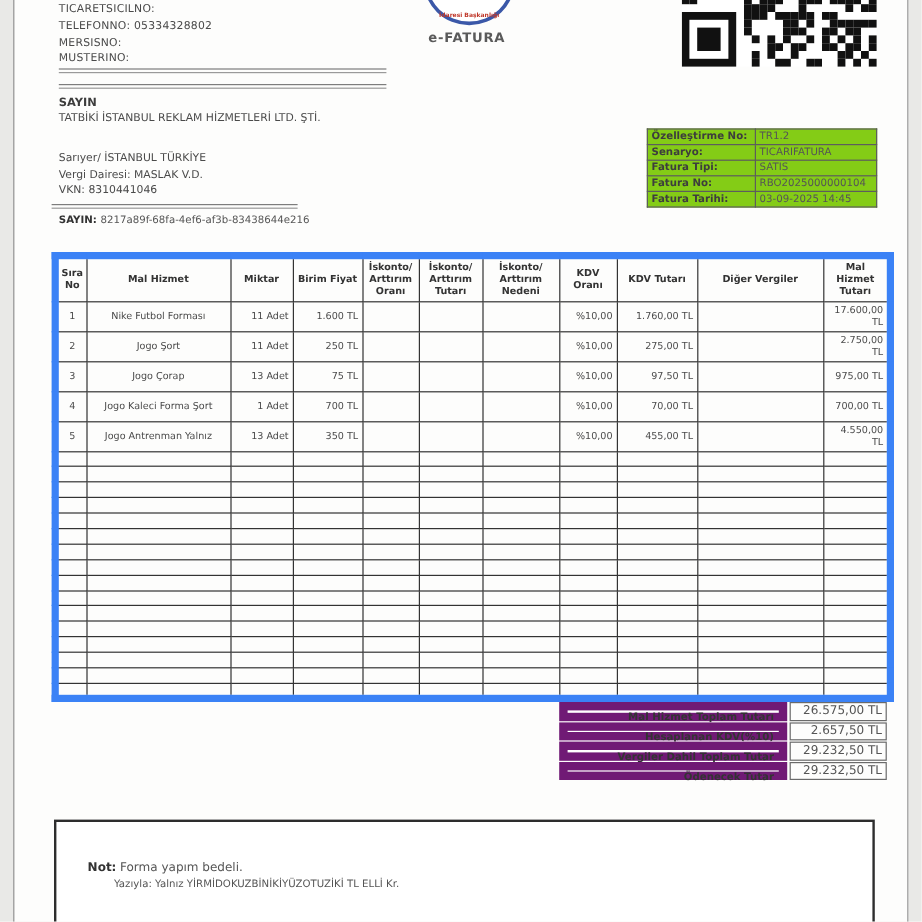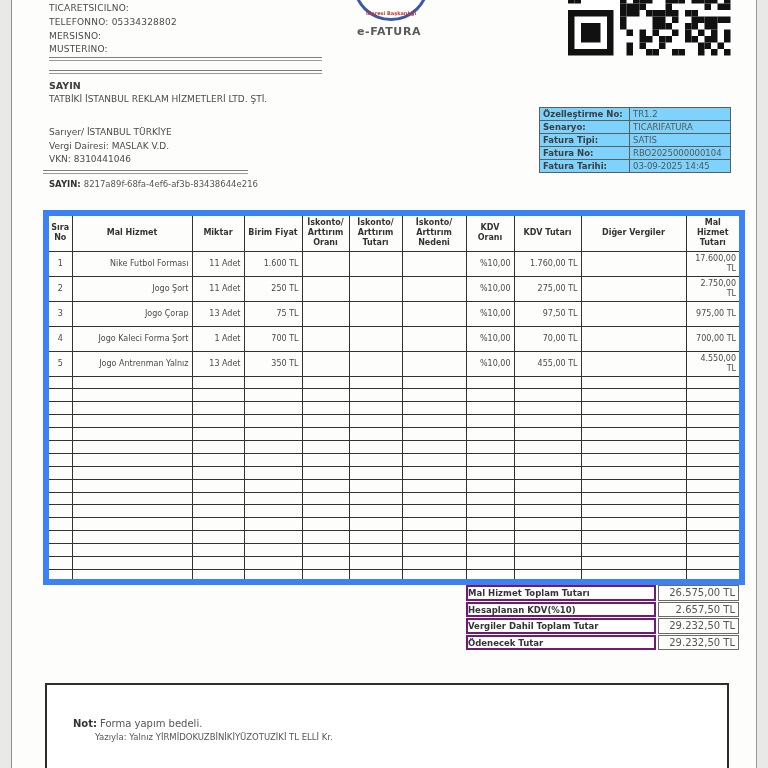--- a/index.html
+++ b/index.html
@@ -37,43 +37,43 @@
   
   .sep { position:absolute; height:4px; border-top:1px solid #7d7d7d; border-bottom:1px solid #9a9a9a; }
   .sep1 { left:37px; width:273px; top:57px; }
   .sep2 { left:37px; width:273px; top:70px; }
   .sep3 { left:31px; width:205px; top:170px; }
   
   .sayin { position:absolute; left:37px; top:80px; font-size:9.5px; font-weight:bold; color:#3d3d3d; }
   .buyer-name { position:absolute; left:37px; top:94px; font-size:9px; color:#4a4a4a; }
   .buyer-addr { position:absolute; left:37px; top:126px; font-size:9px; line-height:13.5px; color:#4a4a4a; }
   
-  .info-table { position:absolute; left:527px; top:107px; width:192px; border-collapse:collapse; background:#7dd3fc; }
+  .info-table { position:absolute; left:527px; top:107px; width:192px; border-collapse:collapse; background:#84cc16; }
   .info-table td { border:1px solid #5d5d5d; font-size:8.5px; padding:1px 3px; height:13px; color:#555; }
   .info-table td.il { font-weight:bold; width:90px; color:#3d3d3d; }
   
   .ettn { position:absolute; left:37px; top:179px; font-size:8.5px; color:#555; }
   .ettn b { color:#333; margin-right:3px; }
   
   .items { position:absolute; left:31px; top:210px; width:696px; border-collapse:collapse; table-layout:fixed; border:6px solid #3b82f6; }
   .items th, .items td { border:1px solid #333; overflow:hidden; }
   .items th { font-size:8px; font-weight:bold; color:#333; height:38px; padding:1px 2px; text-align:center; vertical-align:middle; line-height:1.25; }
   .items td { font-size:8px; color:#4a4a4a; vertical-align:middle; padding:1px 3px; line-height:1.2; }
   .items tbody tr.data td { height:25px; }
   .items tbody tr.empty td { height:12.9px; padding:0 3px; }
   .items td:nth-child(1) { text-align:center; }
-  .items td:nth-child(2) { text-align:right; }
+  .items td:nth-child(2) { text-align:center; }
   .items td:nth-child(3), .items td:nth-child(4),
   .items td:nth-child(8), .items td:nth-child(9),
   .items td:nth-child(11) { text-align:right; }
   
   .totals { position:absolute; left:454px; top:585px; width:273px; }
   .trow { display:flex; height:15.5px; margin-bottom:1px; }
-  .tlabel { width:190px; border:2px solid #701a75; background:#fff; font-size:8.5px; font-weight:bold; color:#333;
-    text-align:left; padding:1px 4px 0 0; line-height:11px; }
+  .tlabel { width:190px; border:7px solid #701a75; background:#fff; font-size:8.5px; font-weight:bold; color:#333;
+    text-align:right; padding:1px 4px 0 0; line-height:11px; }
   .tvalue { width:81px; margin-left:2px; border:1px solid #6a6a6a; font-size:10px; color:#555;
     text-align:right; padding:1px 3px 0 0; line-height:11px; }
   
   .notebox { position:absolute; left:33px; top:683px; width:684px; height:120px; border:2px solid #2d2d2d; background:#fff; }
   .note-l1 { margin:33px 0 0 26px; font-size:10px; color:#555; }
   .note-l1 b { color:#333; margin-right:3px; }
   .note-l2 { margin:3px 0 0 48px; font-size:8.5px; color:#555; }
 </style>
 </head>
 <body>

